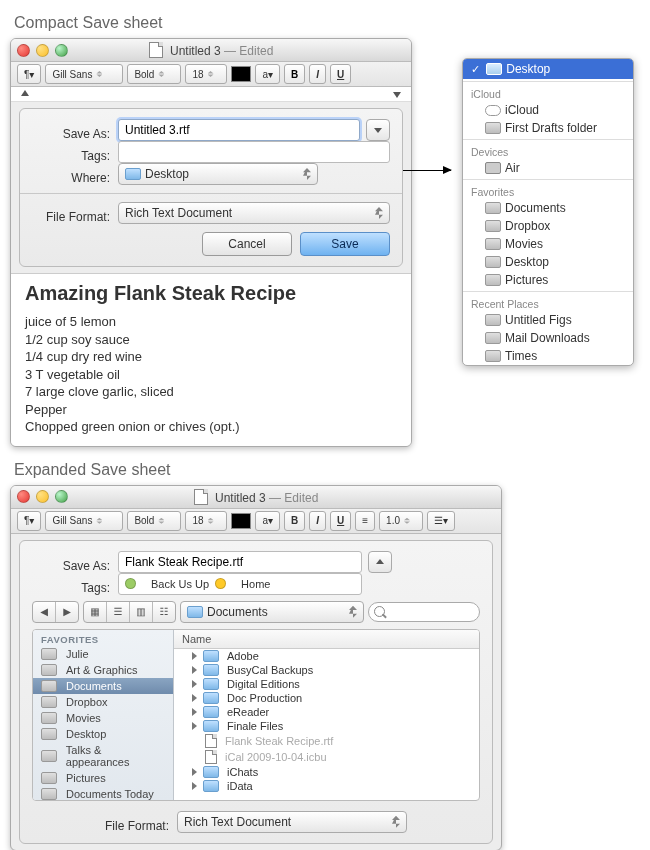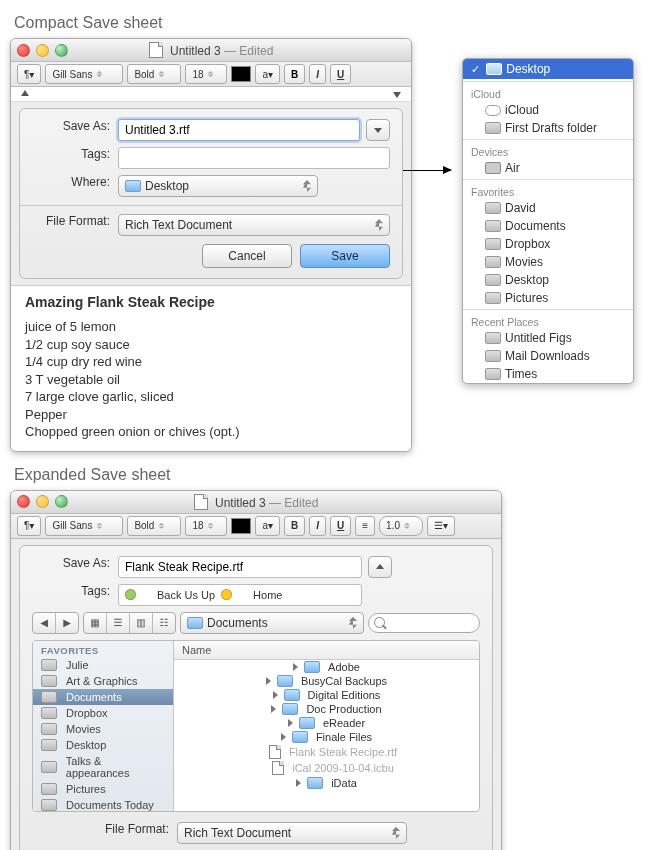--- a/index.html
+++ b/index.html
@@ -100,22 +100,21 @@
   
   .sheet {
     margin: 6px 8px;
     border: 1px solid #bbb;
     border-radius: 6px;
     background: linear-gradient(#f4f4f4,#eaeaea);
     padding: 10px 12px;
   }
   .formrow {
     display: flex;
-    align-items: flex-start;
-    margin-bottom: 6px;
+    align-items: flex-end;
   }
   .formrow label {
     width: 78px;
     text-align: right;
     margin-right: 8px;
     font-size: 12px;
     color: #333;
   }
   .txt {
     height: 20px;
@@ -218,21 +217,21 @@
     font-weight: 500;
   }
   
   .doccontent {
     background: #fff;
     padding: 8px 14px 10px;
     border-top: 1px solid #ccc;
   }
   .doccontent h3 {
     font-family: "Gill Sans", sans-serif;
-    font-size: 14px;
+    font-size: 20px;
     font-weight: bold;
     margin: 0 0 8px;
   }
   .doccontent .line {
     font-family: "Gill Sans", sans-serif;
     font-size: 13px;
     line-height: 1.35;
   }
   .ruler {
     height: 14px;
@@ -345,27 +344,26 @@
     overflow: hidden;
   }
   .filelist .hdr {
     background: linear-gradient(#fbfbfb,#ececec);
     border-bottom: 1px solid #ccc;
     padding: 3px 8px;
     font-size: 11px;
     color: #555;
   }
   .filelist .frow {
-    padding: 1px 2px;
+    padding: 1px 18px;
     display: flex;
     align-items: center;
     gap: 4px;
     font-size: 11px;
     color: #333;
-    justify-content: center;
   }
   .filelist .frow.dim { color: #aaa; }
   .disclose {
     width: 0; height: 0;
     border-top: 4px solid transparent;
     border-bottom: 4px solid transparent;
     border-left: 5px solid #777;
     margin-right: 2px;
   }
   .toolbar2 {
@@ -412,21 +410,21 @@
     content: "";
     position: absolute;
     left: 13px; top: 12px;
     width: 5px; height: 1.5px;
     background: #888;
     transform: rotate(45deg);
   }
   .tagpill {
     display: inline-flex;
     align-items: center;
-    gap: 21px;
+    gap: 15px;
     font-size: 11px;
     margin-right: 6px;
   }
   .tagdot {
     width: 9px; height: 9px; border-radius: 50%;
     border: 1px solid rgba(0,0,0,.2);
   }
   .toprow { display: flex; align-items: flex-start; gap: 10px; position: relative; }
   .cloud-ico {
     width: 14px; height: 9px;
@@ -541,24 +539,20 @@
           <span>First Drafts folder</span>
         </div>
         <hr>
         <div class="group">Devices</div>
         <div class="item">
           <span class="diskicon"></span>
           <span>Air</span>
         </div>
         <hr>
         <div class="group">Favorites</div>
-        <div class="item">
-          <span class="folder-ico gray"></span>
-          <span>David</span>
-        </div>
         <div class="item">
           <span class="folder-ico gray"></span>
           <span>Documents</span>
         </div>
         <div class="item">
           <span class="folder-ico gray"></span>
           <span>Dropbox</span>
         </div>
         <div class="item">
           <span class="folder-ico gray"></span>
@@ -609,21 +603,21 @@
     <span class="tbtn">¶▾</span>
     <span class="tsel" style="min-width:64px;">Gill Sans</span>
     <span class="tsel" style="min-width:40px;">Bold</span>
     <span class="tsel" style="min-width:28px;">18</span>
     <span class="swatch"></span>
     <span class="tbtn">a▾</span>
     <span class="tbtn tiny">B</span>
     <span class="tbtn tiny" style="font-style:italic;">I</span>
     <span class="tbtn tiny" style="text-decoration:underline;">U</span>
     <span class="tbtn">≡</span>
-    <span class="tsel" style="min-width:30px;border-radius:8px;">1.0</span>
+    <span class="tsel" style="min-width:30px;">1.0</span>
     <span class="tbtn">☰▾</span>
   </div>
 
   <div class="sheet">
     <div class="formrow">
       <label>Save As:</label>
       <input class="txt nofocus" style="flex: 0 0 230px;" value="Flank Steak Recipe.rtf">
       <span class="expandbtn up"></span>
     </div>
     <div class="formrow">
@@ -739,20 +733,25 @@
               <span>Flank Steak Recipe.rtf</span>
             </div>
             <div class="frow dim">
               <span style="width:9px;display:inline-block;"></span>
               <span class="docicon" style="width:10px;height:12px;"></span>
               <span>iCal 2009-10-04.icbu</span>
             </div>
             <div class="frow">
               <span class="disclose"></span>
               <span class="folder-ico"></span>
+              <span>iChats</span>
+            </div>
+            <div class="frow">
+              <span class="disclose"></span>
+              <span class="folder-ico"></span>
               <span>iData</span>
             </div>
           </div>
       </div>
     </div>
 
     <div class="formrow" style="margin-top:10px;justify-content:center;">
       <label style="width:auto;">File Format:</label>
       <span class="pop" style="min-width:200px;">
         <span>Rich Text Document</span>

